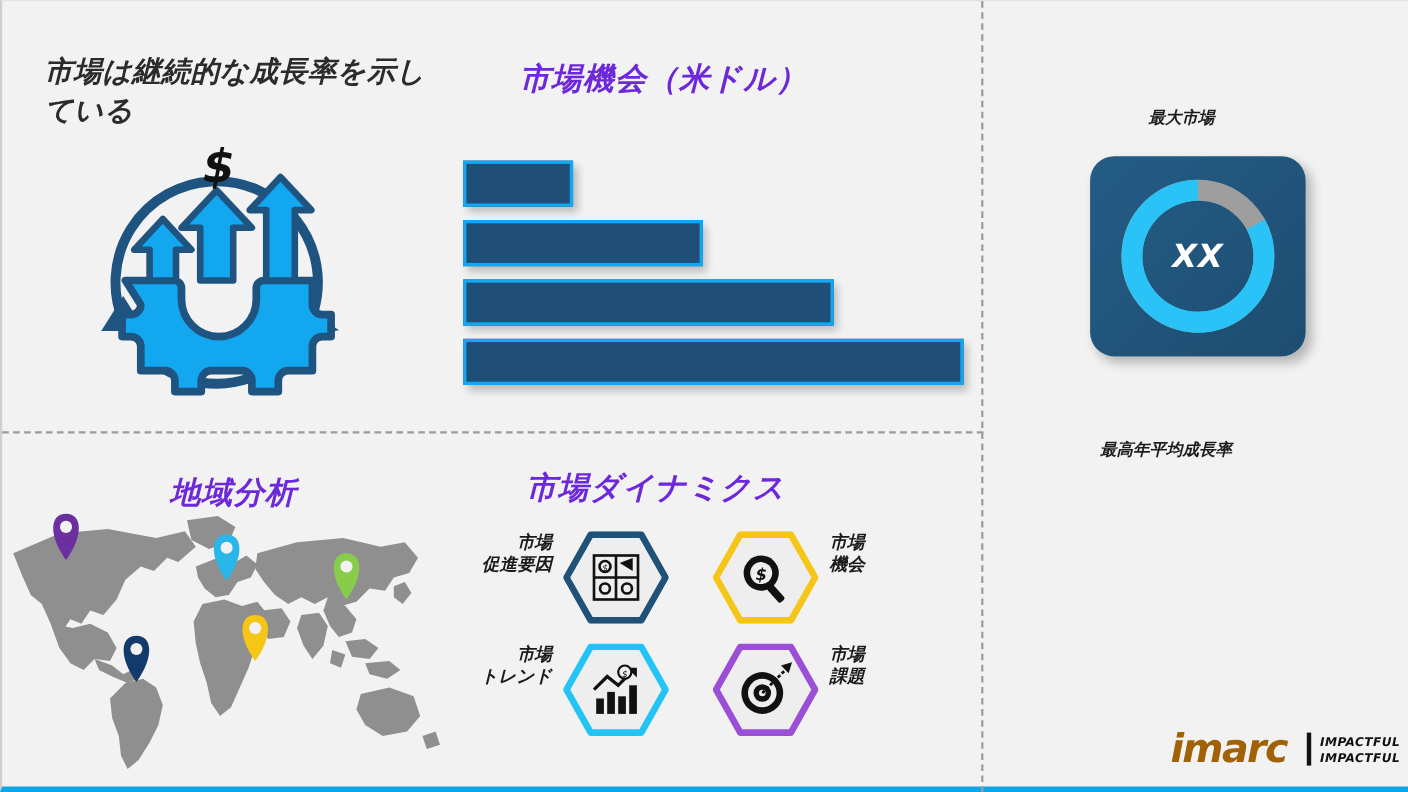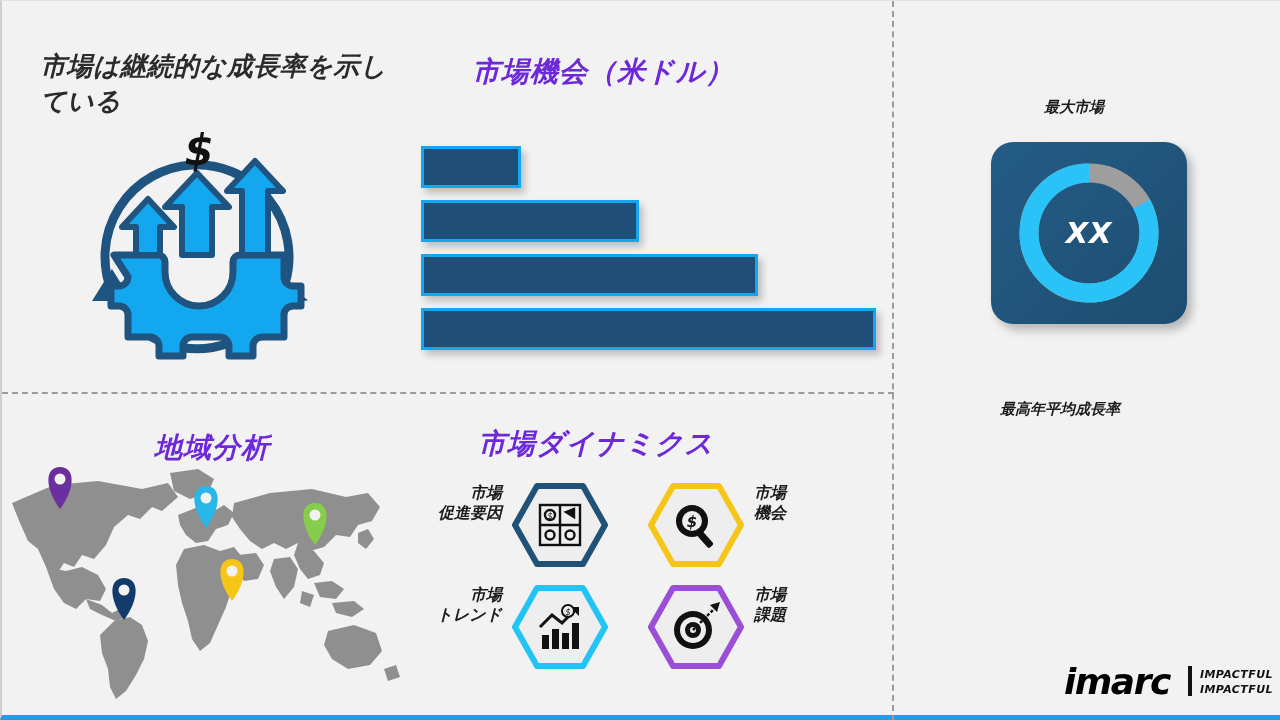--- a/index.html
+++ b/index.html
@@ -105,21 +105,21 @@
 
   #dyn-drivers     { left: 8px;   top: 2px; }
   #dyn-opportunity { left: 246px; top: 2px; }
   #dyn-trends      { left: 8px;   top: 104px; }
   #dyn-challenges  { left: 246px; top: 104px; }
 
   
   #logo { position: absolute; left: 1062px; top: 655px; width: 205px; height: 52px; }
   .logo-mark {
     position: absolute; left: 0; top: 8px;
-    font-size: 36px; font-weight: 700; color: #000000;
+    font-size: 36px; font-weight: 700; color: #a16207;
     letter-spacing: -1.5px; line-height: 1;
   }
   .logo-bar { position: absolute; left: 124px; top: 10px; width: 4px; height: 30px; background: #111; }
   .logo-tag {
     position: absolute; left: 136px; top: 12px;
     font-size: 11px; font-weight: 700; color: #111;
     line-height: 1.35; letter-spacing: 0.4px; text-align: center;
   }
 </style>
 </head>

